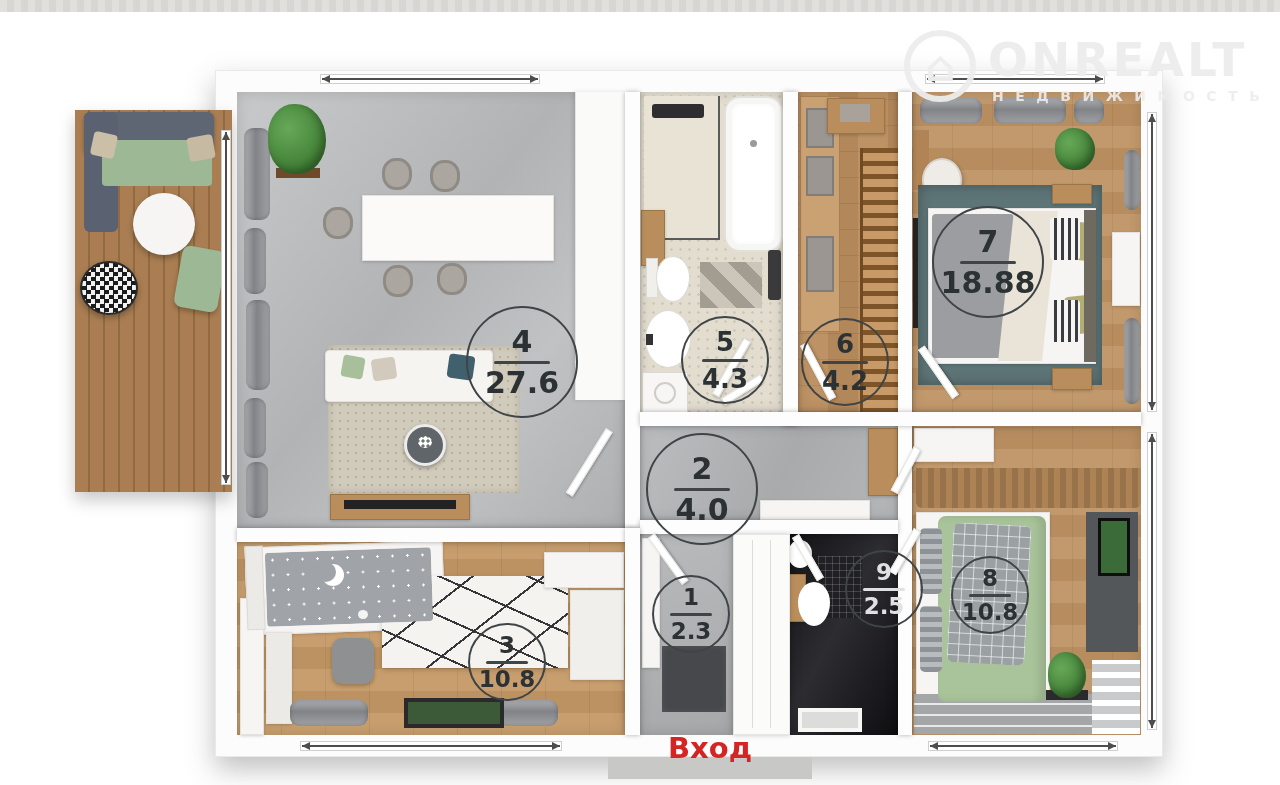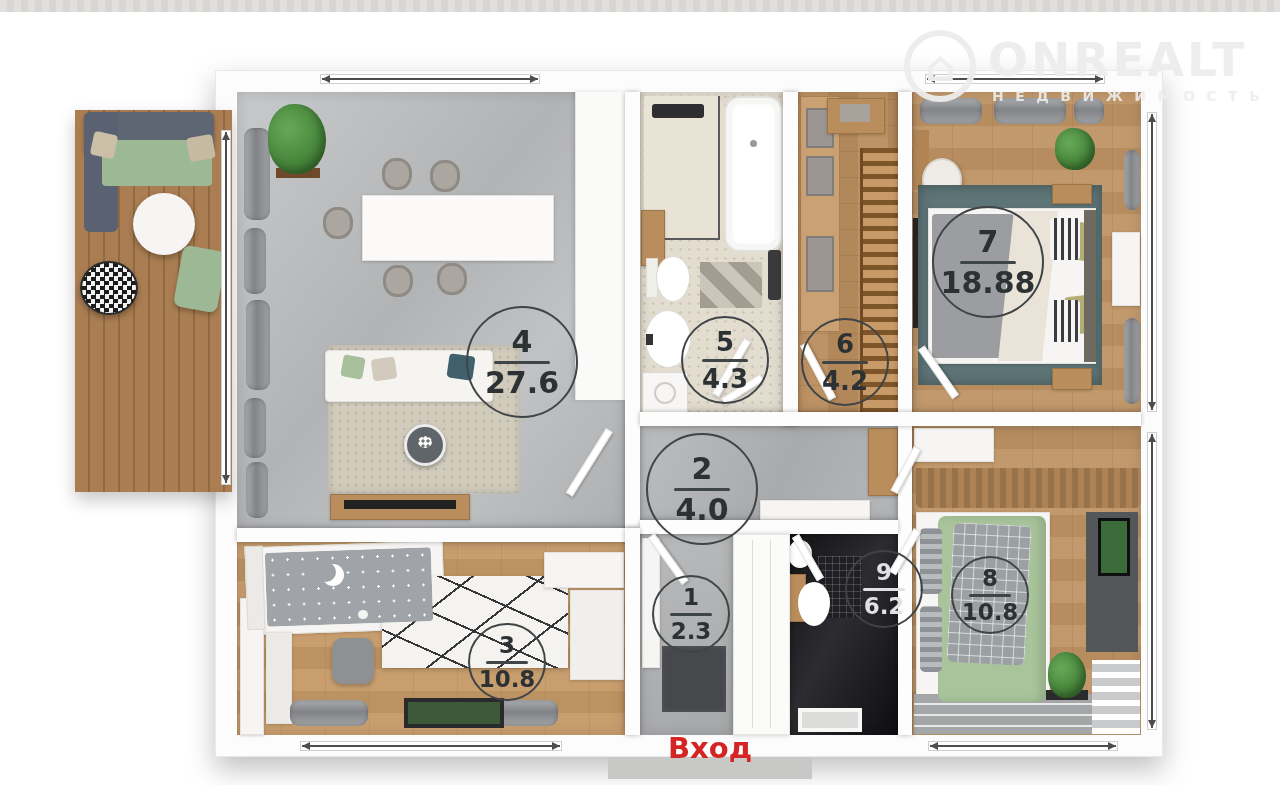--- a/index.html
+++ b/index.html
@@ -263,21 +263,21 @@
   <span>2.3</span>
 </div>
 <div class="marker sm" style="left:468px;top:623px">
   <span>3</span>
   <span class="frac"></span>
   <span>10.8</span>
 </div>
 <div class="marker sm" style="left:845px;top:550px;color:#dfe1e2;border-color:#3f4446">
   <span>9</span>
   <span class="frac" style="background:#dfe1e2"></span>
-  <span>6.2</span>
+  <span>2.5</span>
 </div>
 <div class="marker sm" style="left:951px;top:556px">
   <span>8</span>
   <span class="frac"></span>
   <span>10.8</span>
 </div>
 
 <div id="entrance">Вход</div>
 <div id="step"></div>
 

